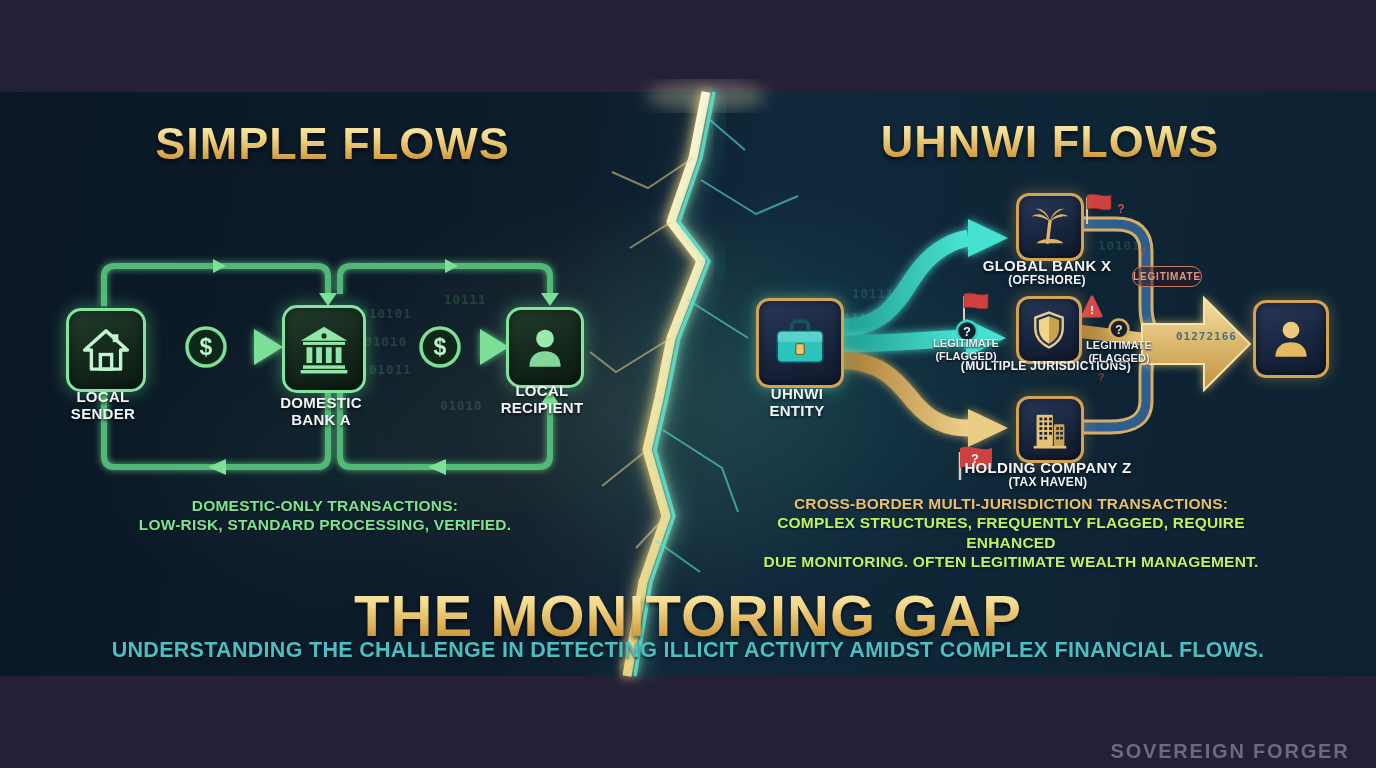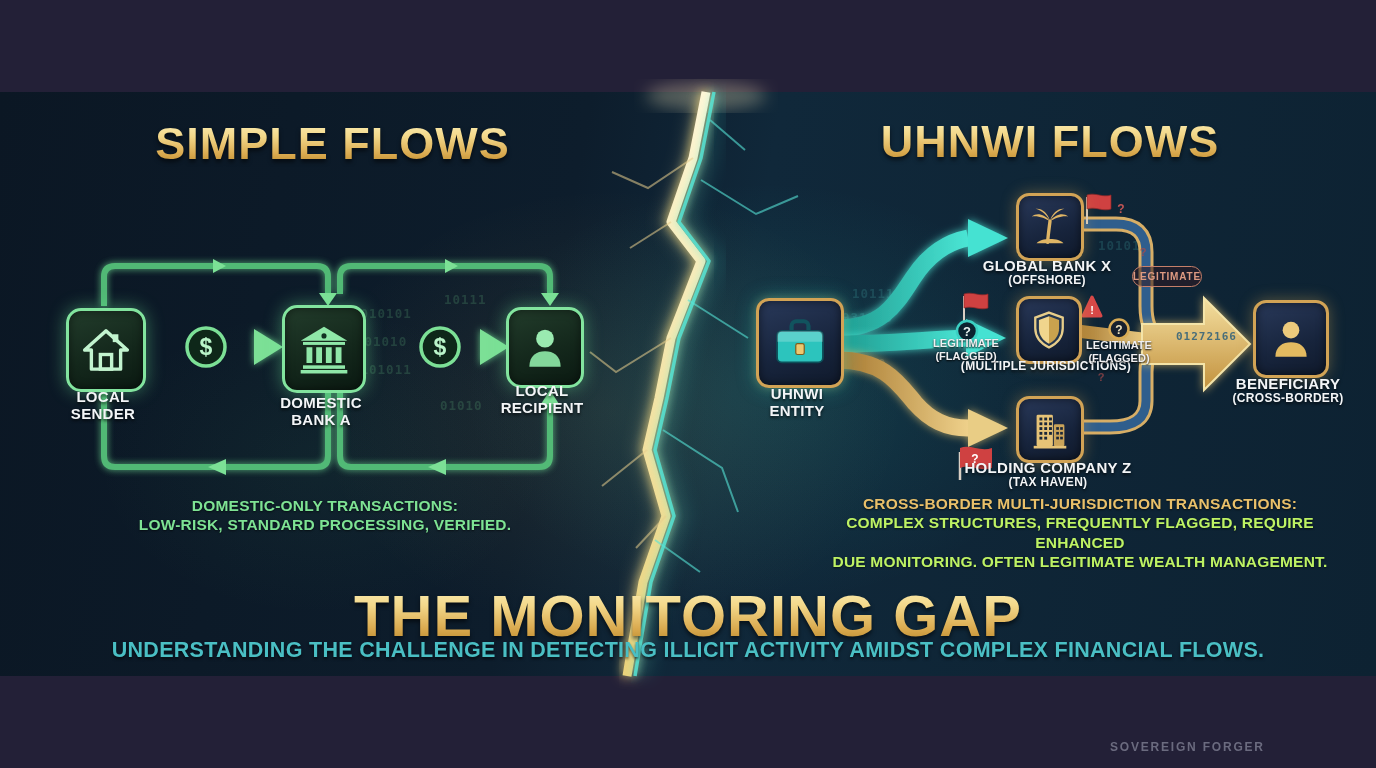--- a/index.html
+++ b/index.html
@@ -41,22 +41,22 @@
   .cap-gold{color:#e9c06a;} .cap-teal{color:#bef264;}
   .footer-title{position:absolute;left:0;top:582px;width:1376px;z-index:5;text-align:center;
     font-size:58px;letter-spacing:1px;}
   .footer-sub{position:absolute;left:0;top:638px;width:1376px;z-index:5;text-align:center;
     font-weight:800;font-size:21.5px;letter-spacing:.3px;color:#4abfc4;
     text-shadow:0 2px 3px rgba(0,0,0,.6);}
   .pill{position:absolute;left:1132px;top:266px;width:68px;height:19px;z-index:4;
     border:1.5px solid #c67f69;border-radius:11px;background:rgba(48,26,34,.55);
     color:#de9a82;font-weight:800;font-size:10px;letter-spacing:.8px;line-height:19px;
     text-align:center;}
-  .watermark{position:absolute;left:1110px;top:740px;width:240px;z-index:6;text-align:left;
-    color:#6b6b7f;font-weight:800;font-size:12px;letter-spacing:1.8px;}
+  .watermark{position:absolute;left:1110px;top:740px;width:240px;z-index:6;text-align:center;
+    color:#6b6b7f;font-weight:800;font-size:20px;letter-spacing:1.8px;}
   svg text{font-family:"Liberation Sans",sans-serif;}
 </style>
 </head>
 <body>
 
 <div id="canvas">
   <div class="main-bg"></div>
 
   <span class="digits dg" style="left:352px;top:306px">1010101</span>
   <span class="digits dg" style="left:356px;top:334px">101010</span>
@@ -336,40 +336,36 @@
     <div>HOLDING COMPANY Z</div>
     <div class="sub">(TAX HAVEN)</div>
   </div>
 
   <div class="obox" style="left:1253px;top:300px;width:70px;height:72px">
     <svg width="50" height="52" viewBox="0 0 48 48">
       <circle cx="24" cy="15.5" r="8" fill="#ecca7c"></circle>
       <path d="M9 41 C9 31 16 27 24 27 C32 27 39 31 39 41 Z" fill="#e3ba60"></path>
     </svg>
   </div>
-  <div class="node-label" style="left:1203px;top:375px;width:170px">
-    <div>BENEFICIARY</div>
-    <div class="sub">(CROSS-BORDER)</div>
-  </div>
 
   <div class="flow-label" style="left:926px;top:337px;width:80px">
     <div>LEGITIMATE</div>
     <div>(FLAGGED)</div>
   </div>
   <div class="flow-label" style="left:1079px;top:339px;width:80px">
     <div>LEGITIMATE</div>
     <div>(FLAGGED)</div>
   </div>
   <div class="pill">LEGITIMATE</div>
 
   <div class="caption cap-green" style="left:90px;top:496px;width:470px">
     <div>DOMESTIC-ONLY TRANSACTIONS:</div>
     <div>LOW-RISK, STANDARD PROCESSING, VERIFIED.</div>
   </div>
-  <div class="caption" style="left:805px;top:494px;width:550px">
+  <div class="caption" style="left:736px;top:494px;width:550px">
     <div class="cap-gold">CROSS-BORDER MULTI-JURISDICTION TRANSACTIONS:</div>
     <div class="cap-teal">COMPLEX STRUCTURES, FREQUENTLY FLAGGED, REQUIRE ENHANCED</div>
     <div class="cap-teal">DUE MONITORING. OFTEN LEGITIMATE WEALTH MANAGEMENT.</div>
   </div>
 
   <div class="footer-title gold-grad">THE MONITORING GAP</div>
   <div class="footer-sub">UNDERSTANDING THE CHALLENGE IN DETECTING ILLICIT ACTIVITY AMIDST COMPLEX FINANCIAL FLOWS.</div>
   <div class="watermark">SOVEREIGN FORGER</div>
 </div>
 

